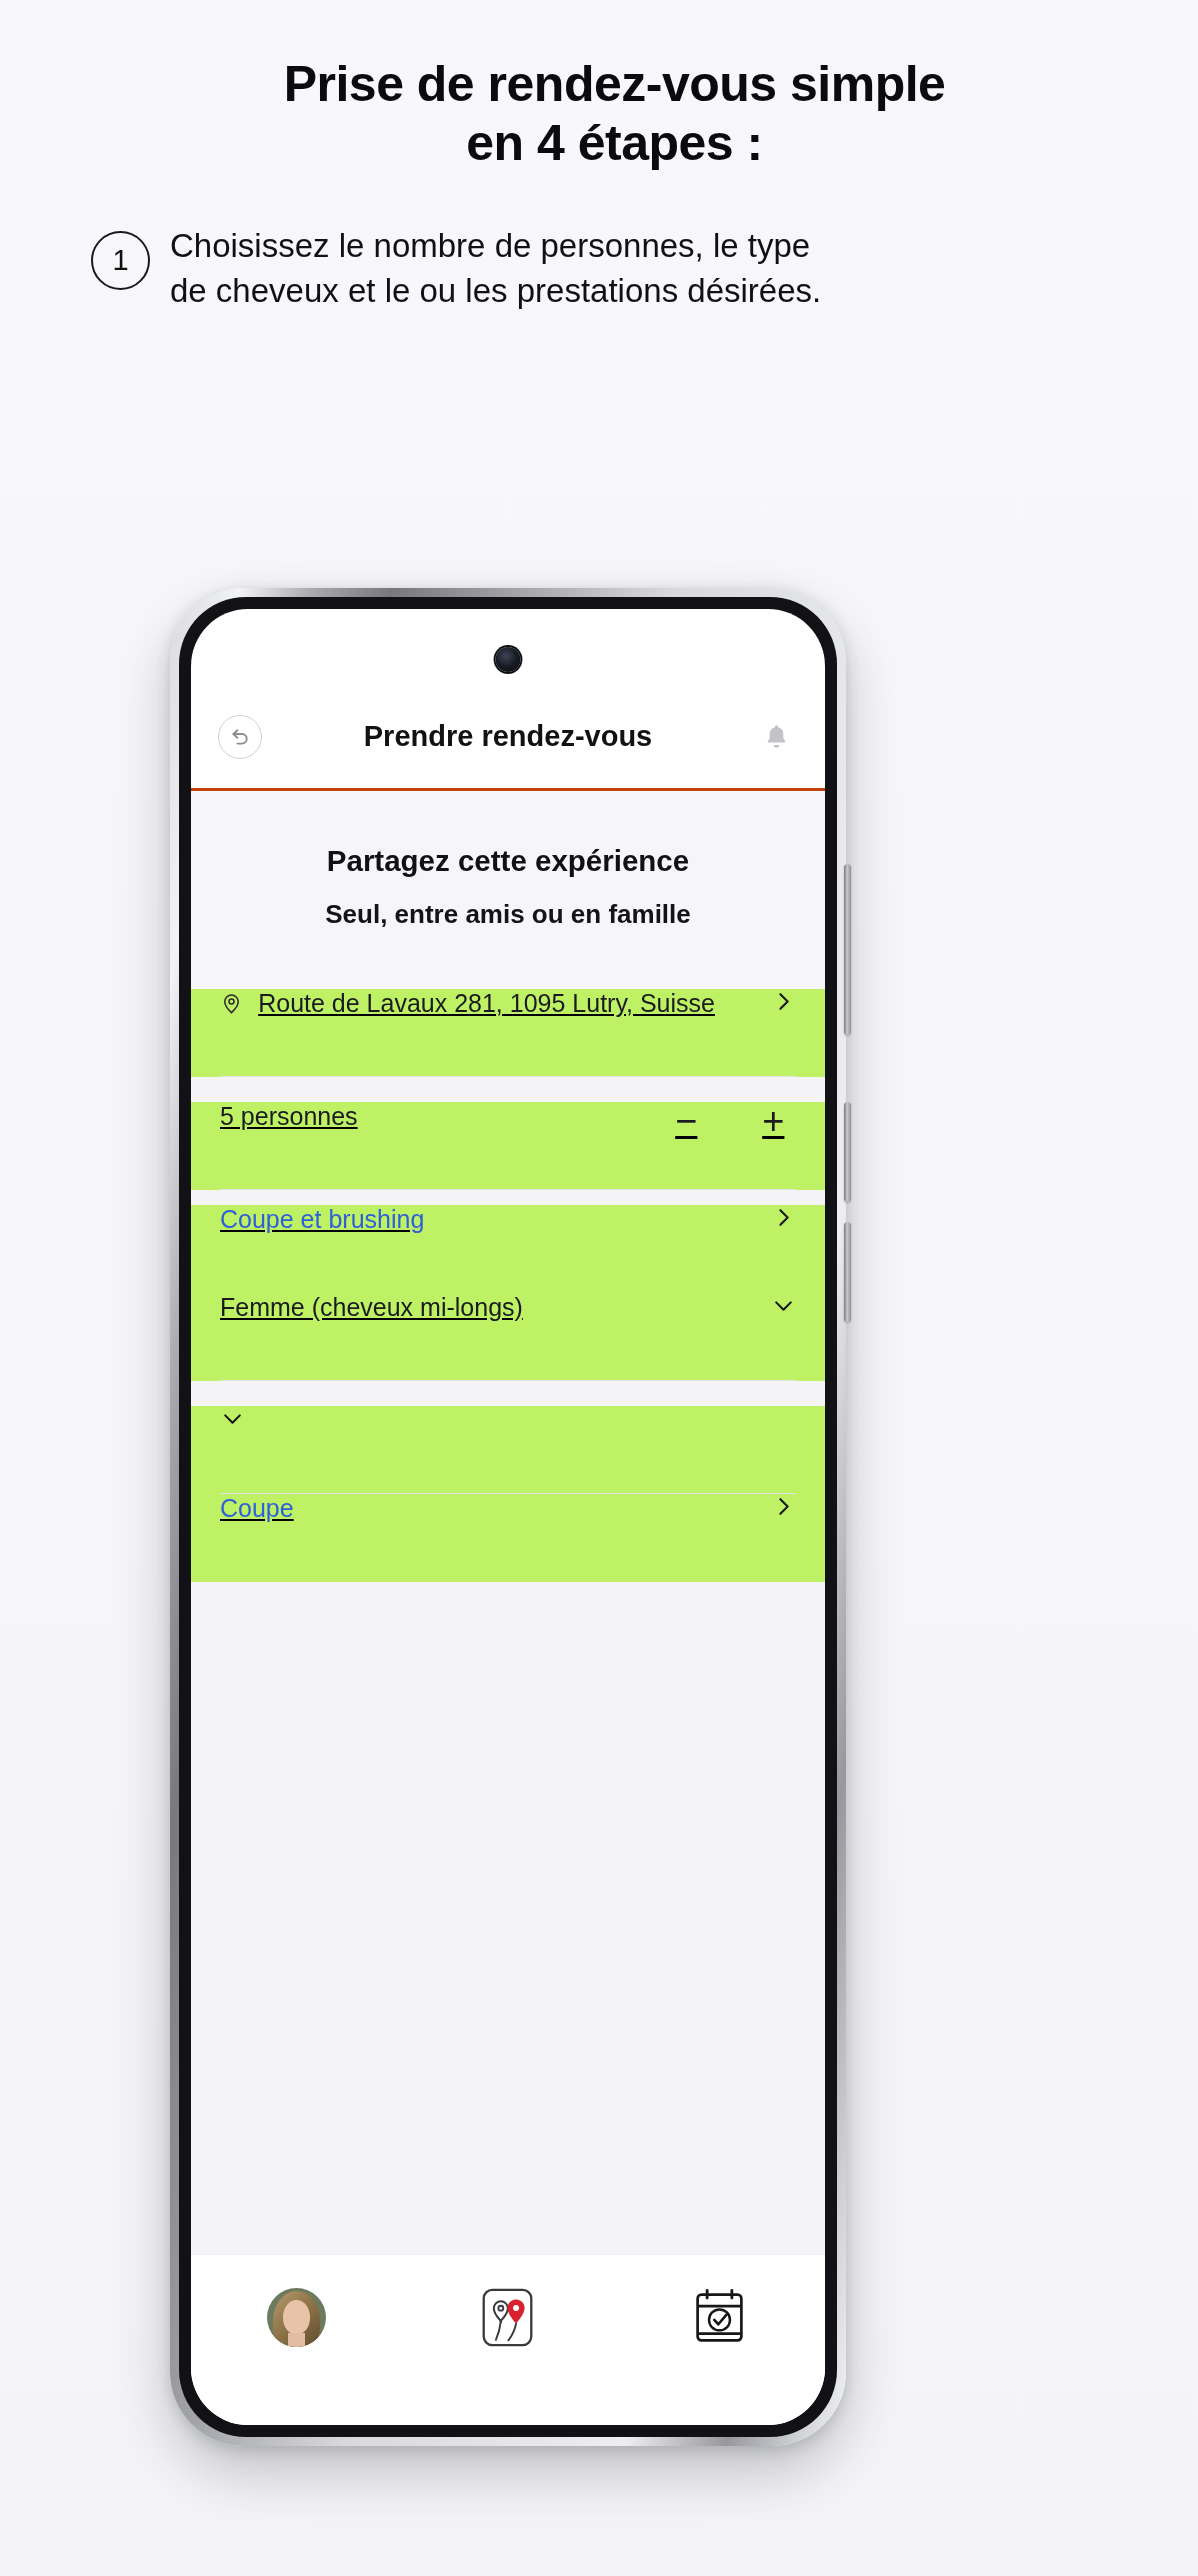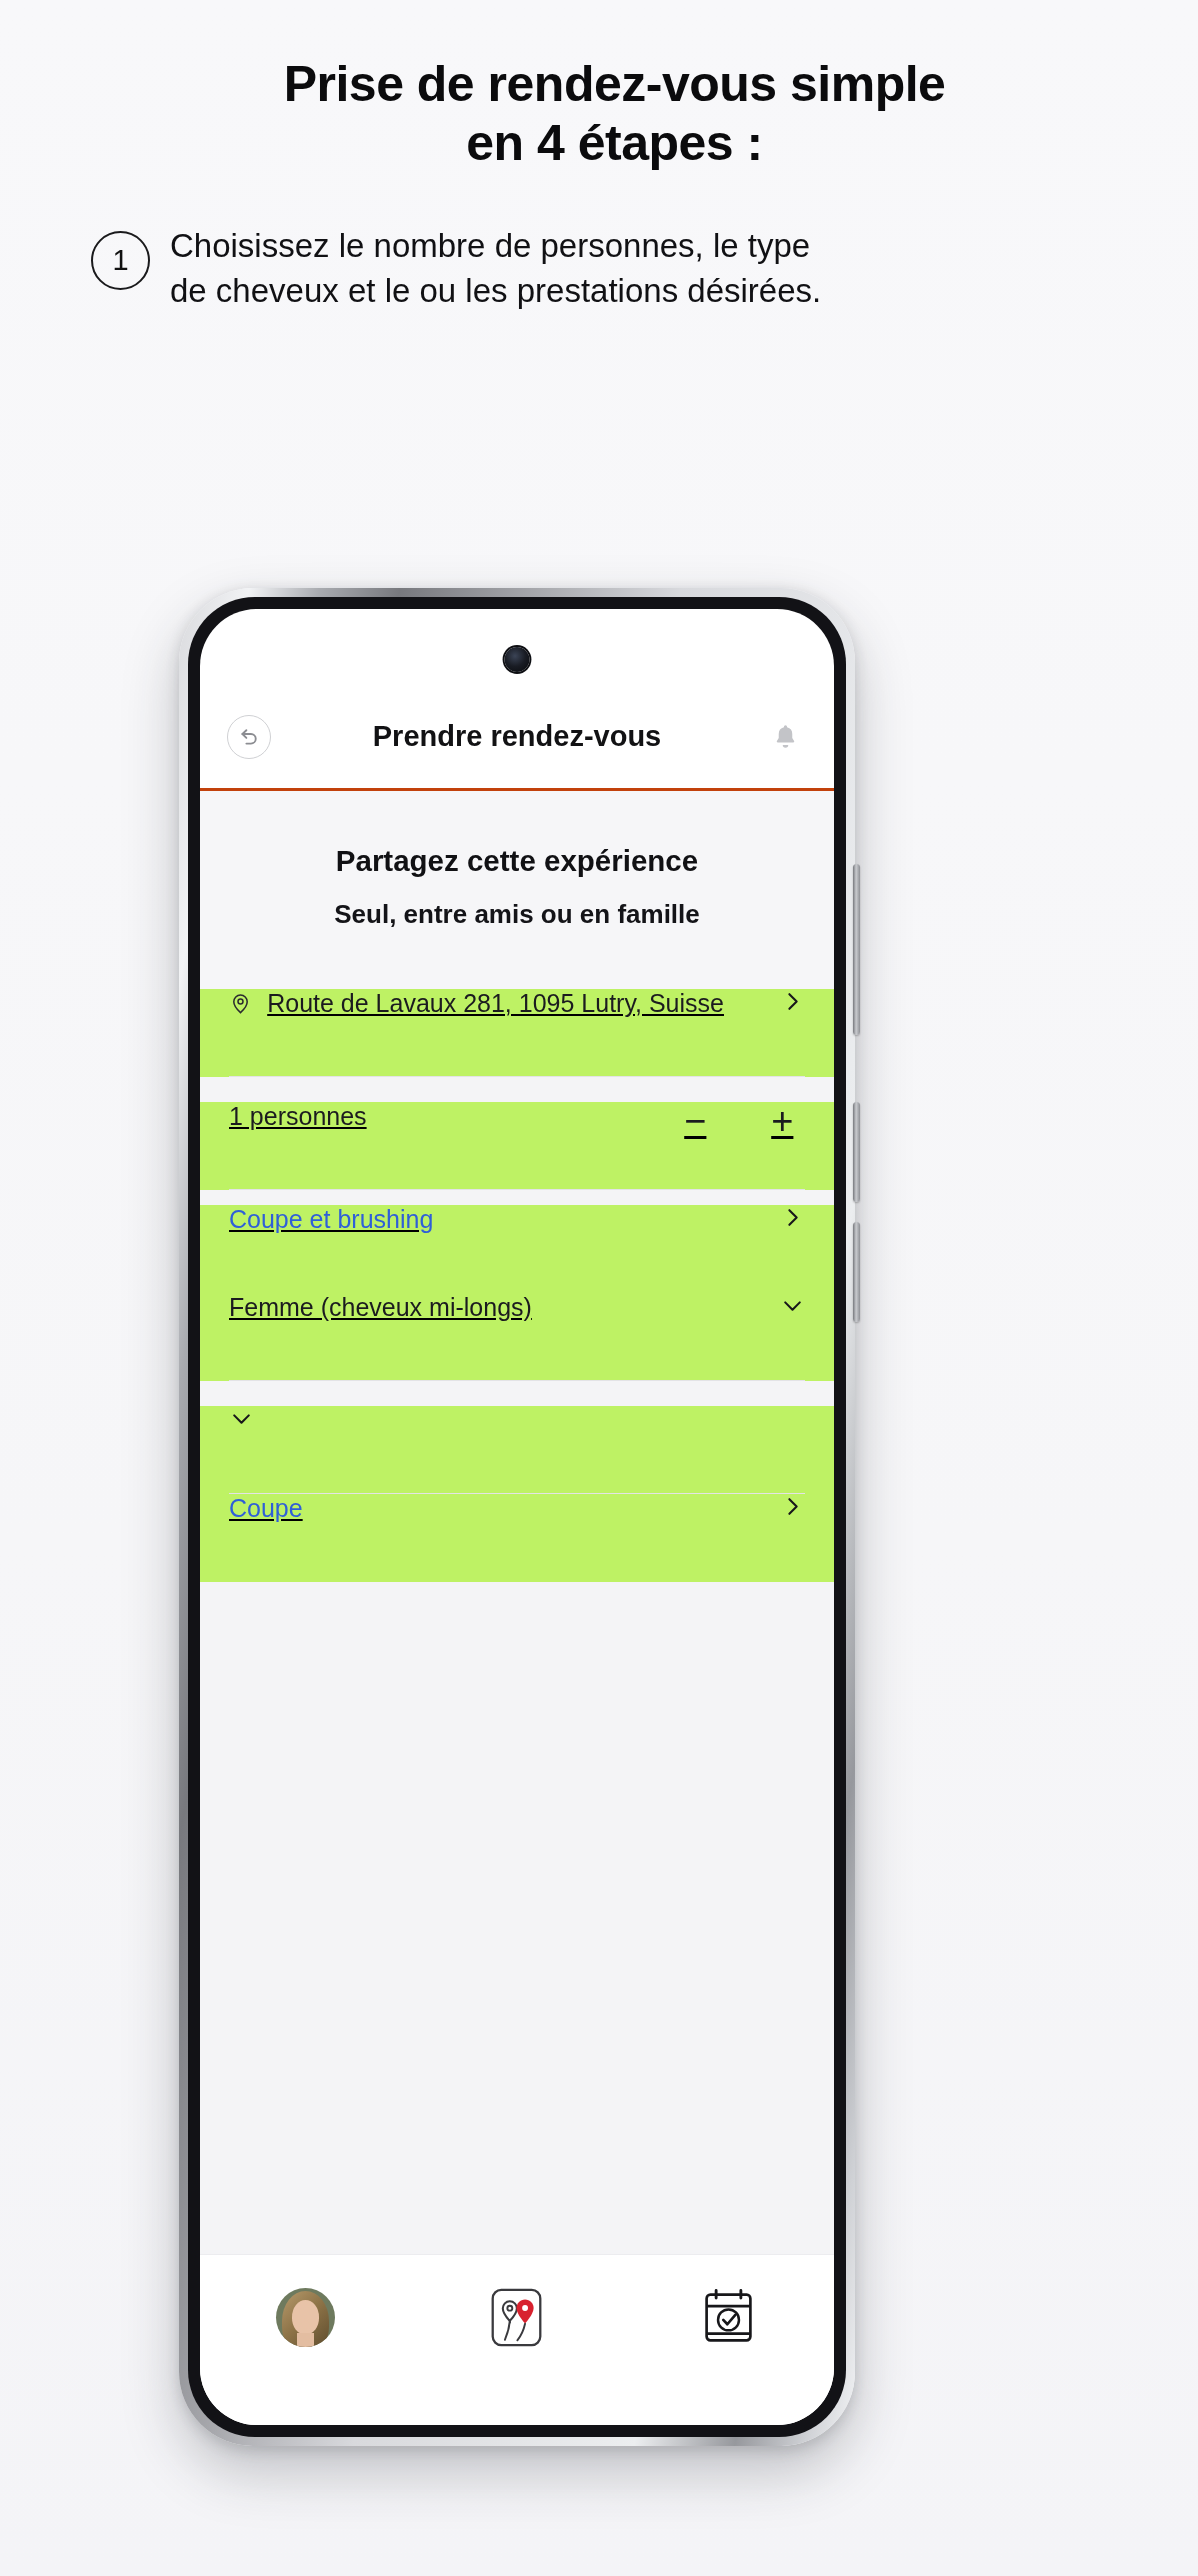--- a/index.html
+++ b/index.html
@@ -52,21 +52,21 @@
     margin-left: 20px;
     font-size: 33px;
     line-height: 1.37;
     color: #111114;
     max-width: 667px;
   }
 
   
   .phone-wrap {
     position: absolute;
-    left: 179px;
+    left: 170px;
     top: 588px;
     width: 676px;
     height: 1858px;
   }
   .phone-body {
     position: absolute;
     inset: 0;
     border-radius: 74px;
     background: linear-gradient(100deg,#d9dadd 0%,#f2f3f5 7%,#a9abb0 14%,#78797e 22%,#d8d9dd 50%,#eceef0 78%,#96989d 88%,#cfd1d5 95%,#f3f4f6 100%);
     box-shadow: 0 25px 55px rgba(40,42,50,0.26), 0 3.8px 13.3px rgba(40,42,50,0.16);
@@ -326,21 +326,21 @@
             <svg width="25" height="25" viewBox="0 0 24 24" fill="none" stroke="currentColor" stroke-width="2" stroke-linecap="round" stroke-linejoin="round">
                 <path d="M9 5l7 7-7 7"></path>
               </svg>
           </span>
           <div class="divider-line"></div>
         </div>
 
         <div class="gap"></div>
 
         <div class="row">
-          <div class="row-label">1 personnes</div>
+          <div class="row-label">5 personnes</div>
           <div class="stepper">
             <span class="stepper-btn">−</span>
             <span class="stepper-btn">+</span>
           </div>
           <div class="divider-line"></div>
         </div>
 
         <div class="gap small"></div>
 
         <div class="row">

